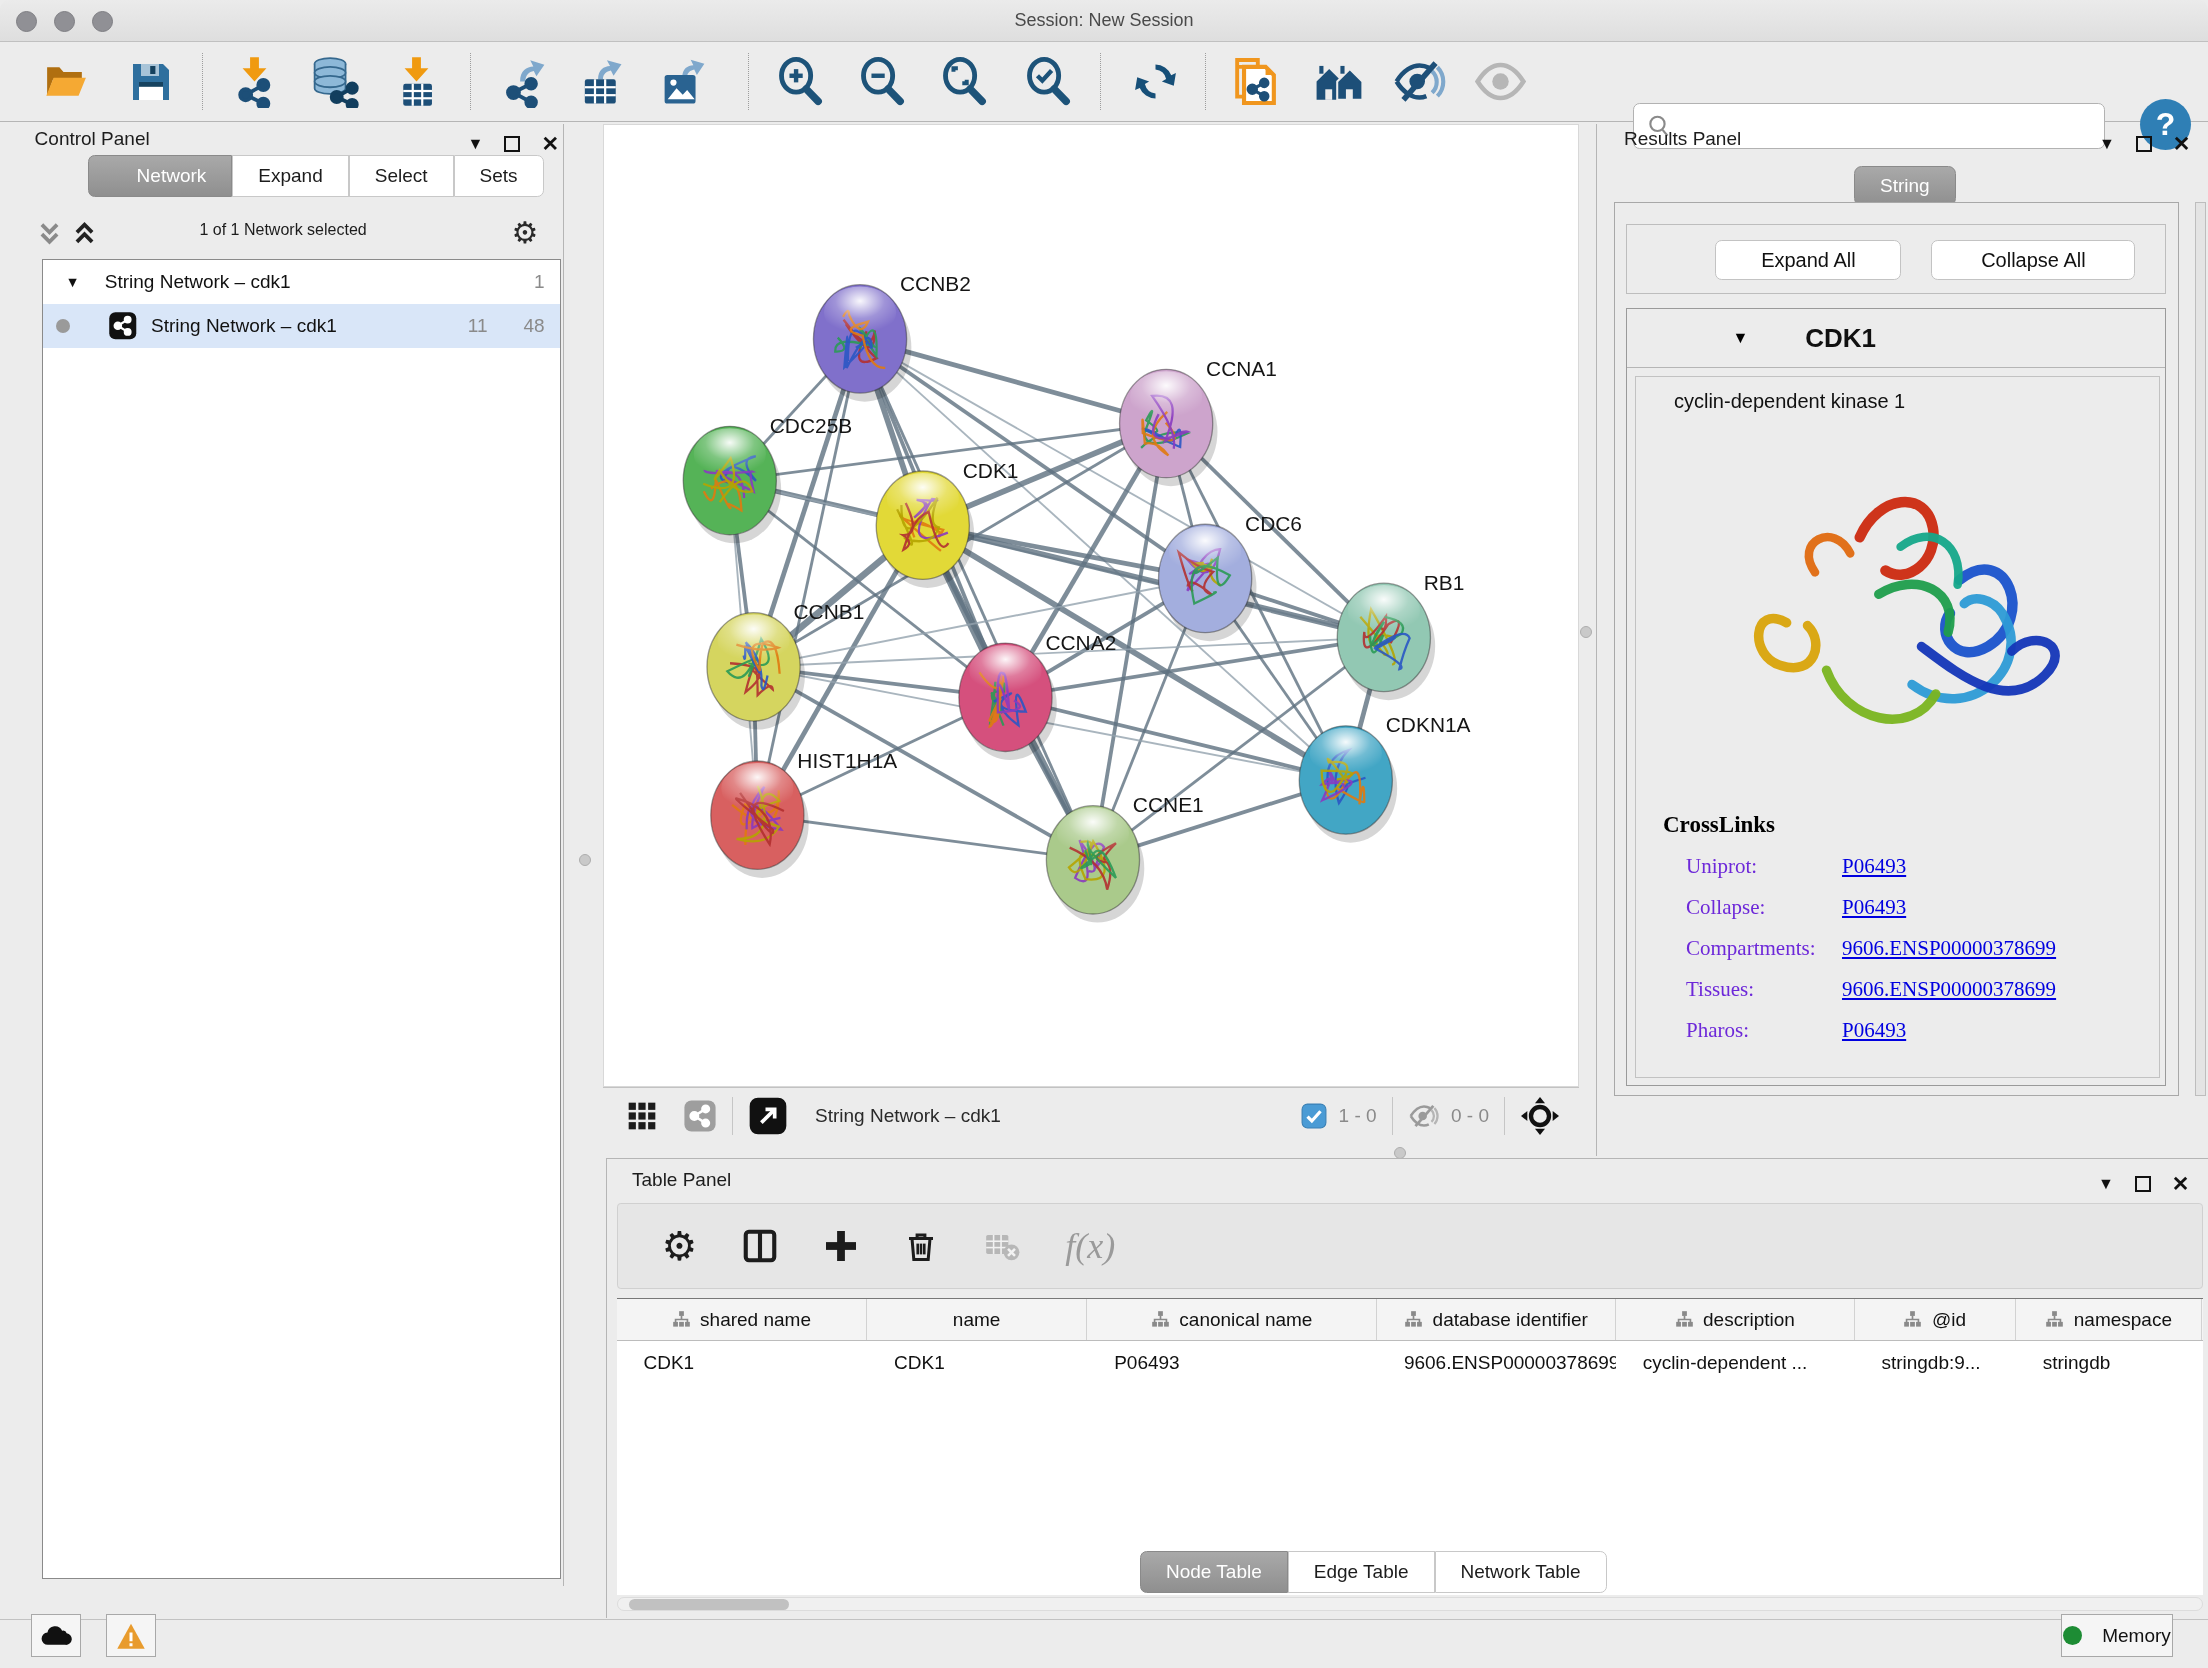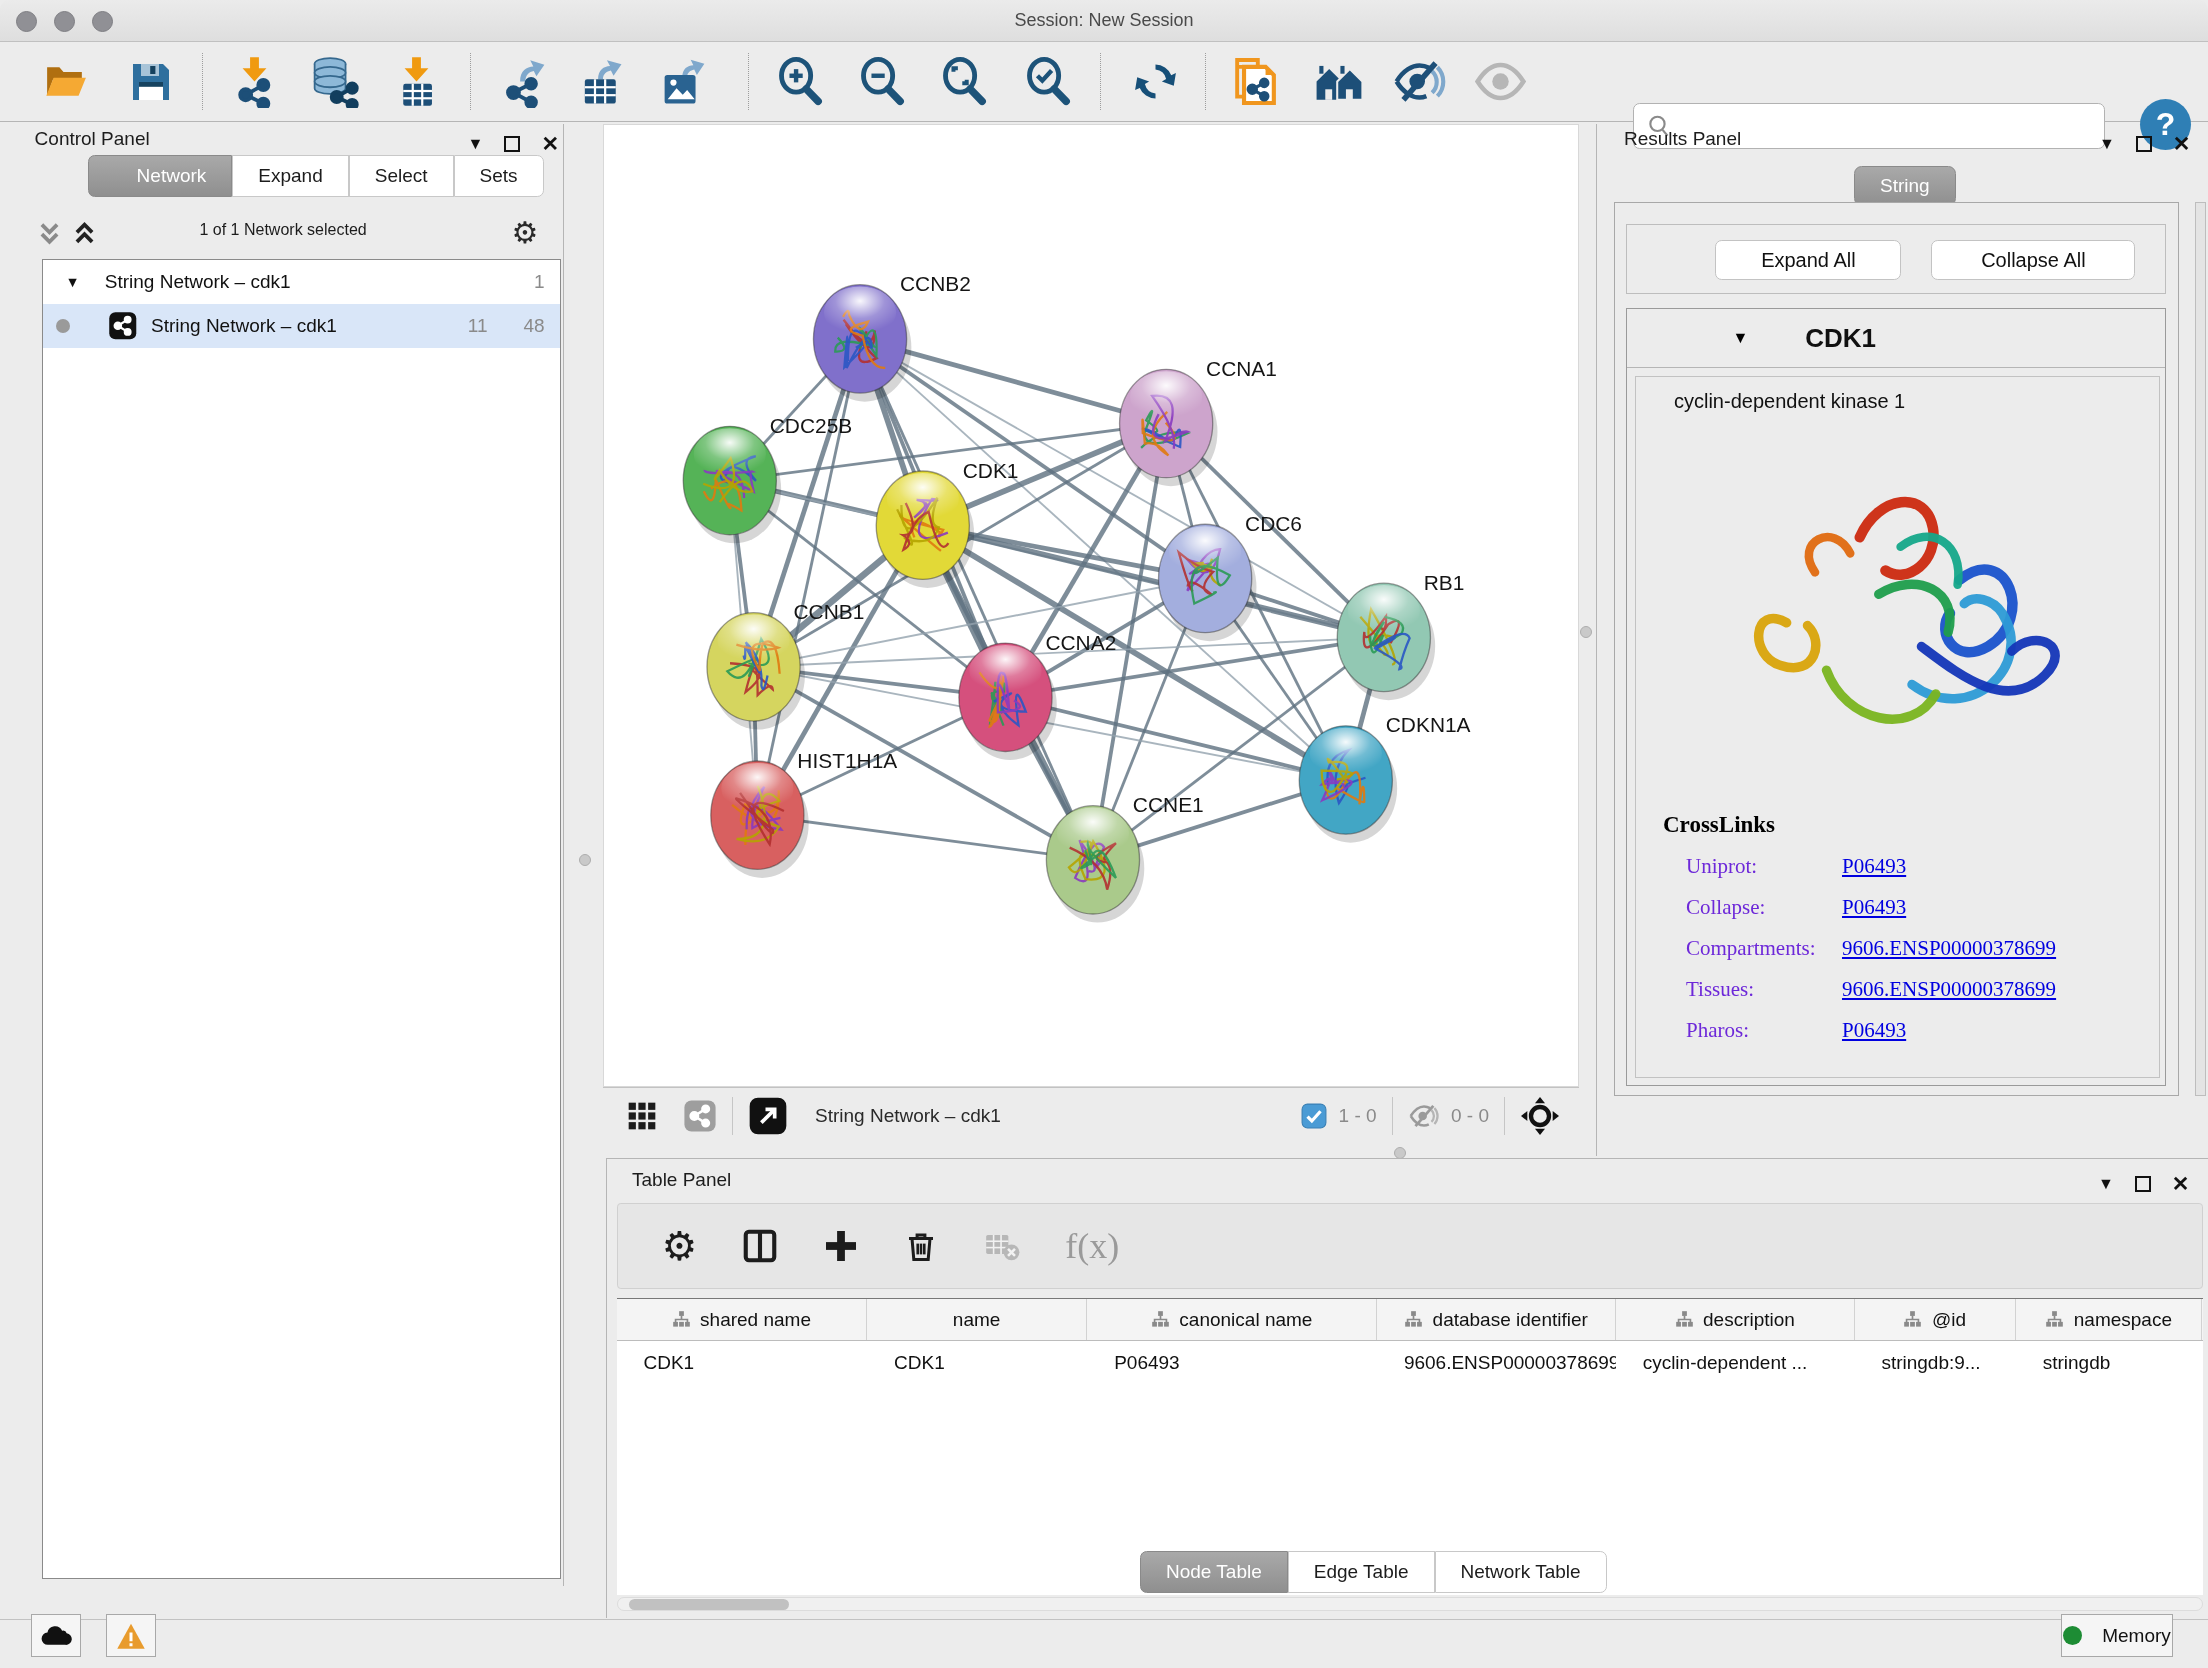--- a/index.html
+++ b/index.html
@@ -676,21 +676,21 @@
         <rect x="2" y="5" width="14" height="12" rx="1" fill="#8a8a8a"></rect>
         <g stroke="#fff" stroke-width="1">
           <line x1="2" y1="9" x2="16" y2="9"></line>
           <line x1="2" y1="13" x2="16" y2="13"></line>
           <line x1="6.7" y1="5" x2="6.7" y2="17"></line>
           <line x1="11.4" y1="5" x2="11.4" y2="17"></line>
         </g>
         <circle cx="18" cy="16" r="5" fill="#8a8a8a"></circle>
         <path d="M15.8 13.8 l4.4 4.4 M20.2 13.8 l-4.4 4.4" stroke="#fff" stroke-width="1.6"></path>
       </svg>
-    <span class="tp-ic" style="font-family:'Liberation Serif',serif; font-size:36px; color:#9a9a9a">f(x)</span>
+    <span class="tp-ic" style="font-family:'Liberation Serif',serif; font-style:italic; font-size:36px; color:#9a9a9a">f(x)</span>
   </div>
   <div id="tp-table">
     <div id="tp-header">
         <div class="th" style="width: 255px;">
           <svg width="19" height="19" viewBox="0 0 16 16">
             <rect x="6" y="1" width="4" height="4" fill="#8a8a8a"></rect>
             <rect x="1" y="10" width="4" height="4" fill="#8a8a8a"></rect>
             <rect x="6" y="10" width="4" height="4" fill="#8a8a8a"></rect>
             <rect x="11" y="10" width="4" height="4" fill="#8a8a8a"></rect>
             <path d="M8 5 v3 M3 10 V8 h10 v2" stroke="#8a8a8a" fill="none" stroke-width="1.4"></path>

